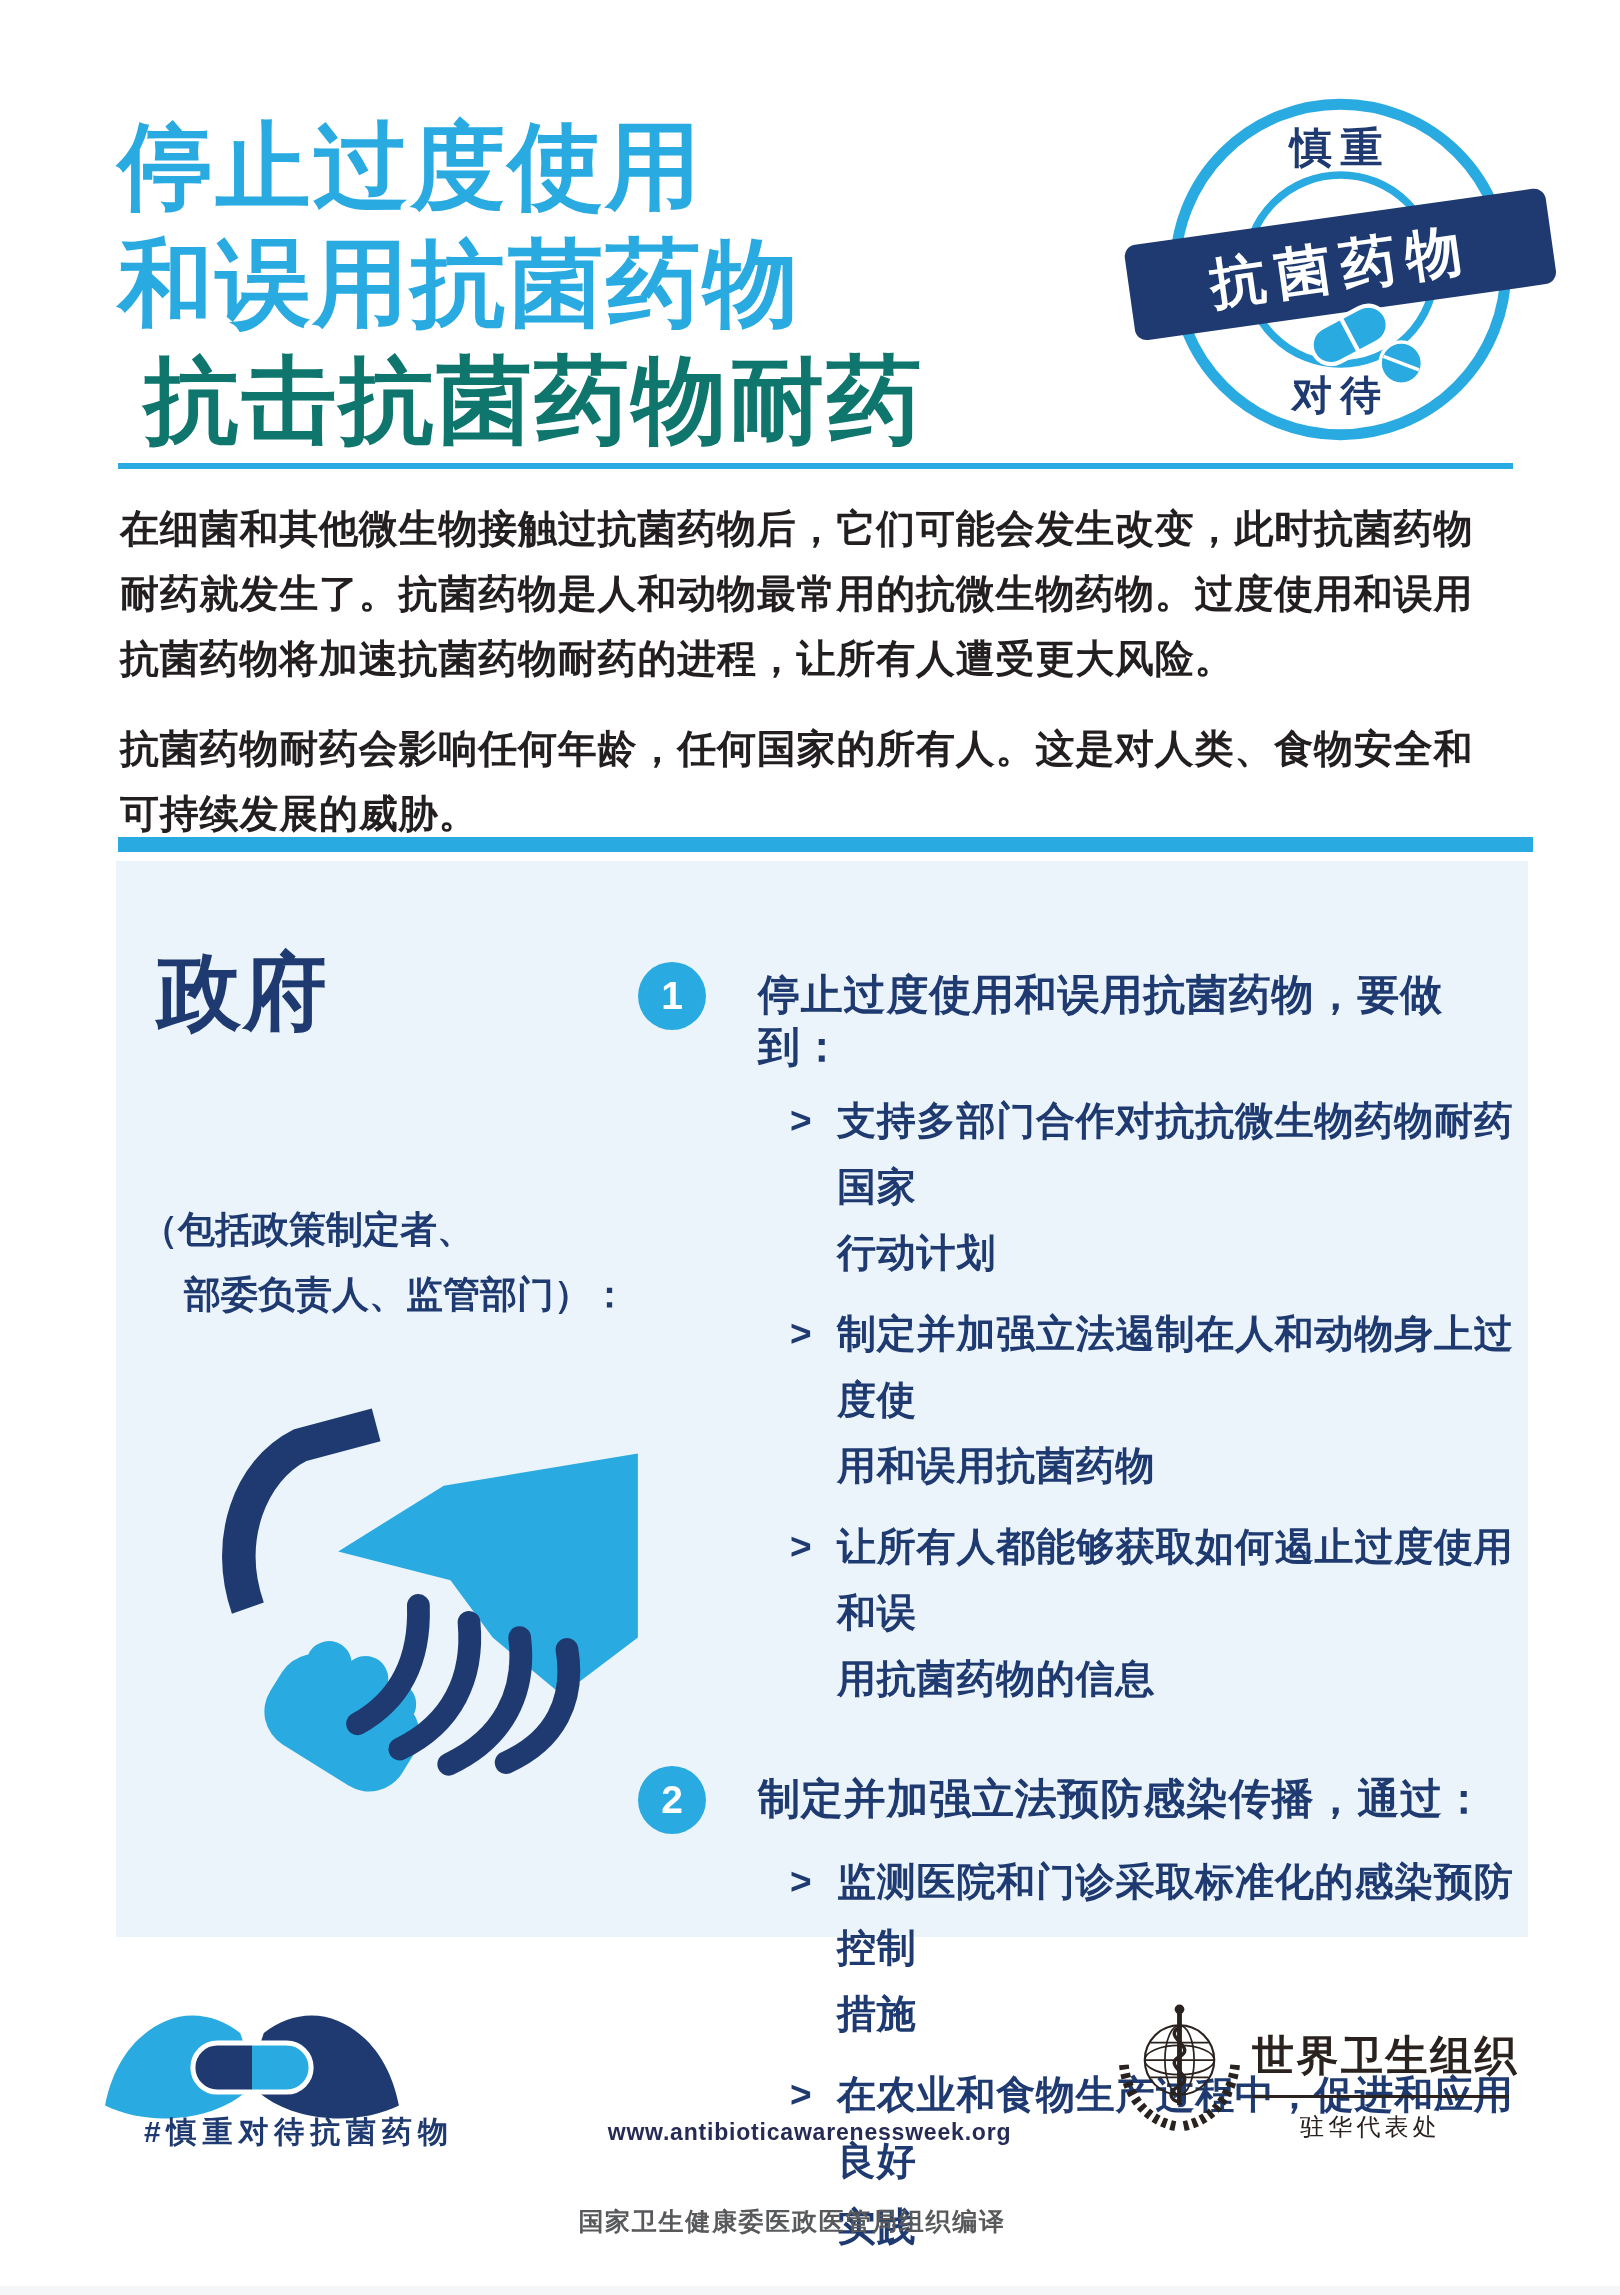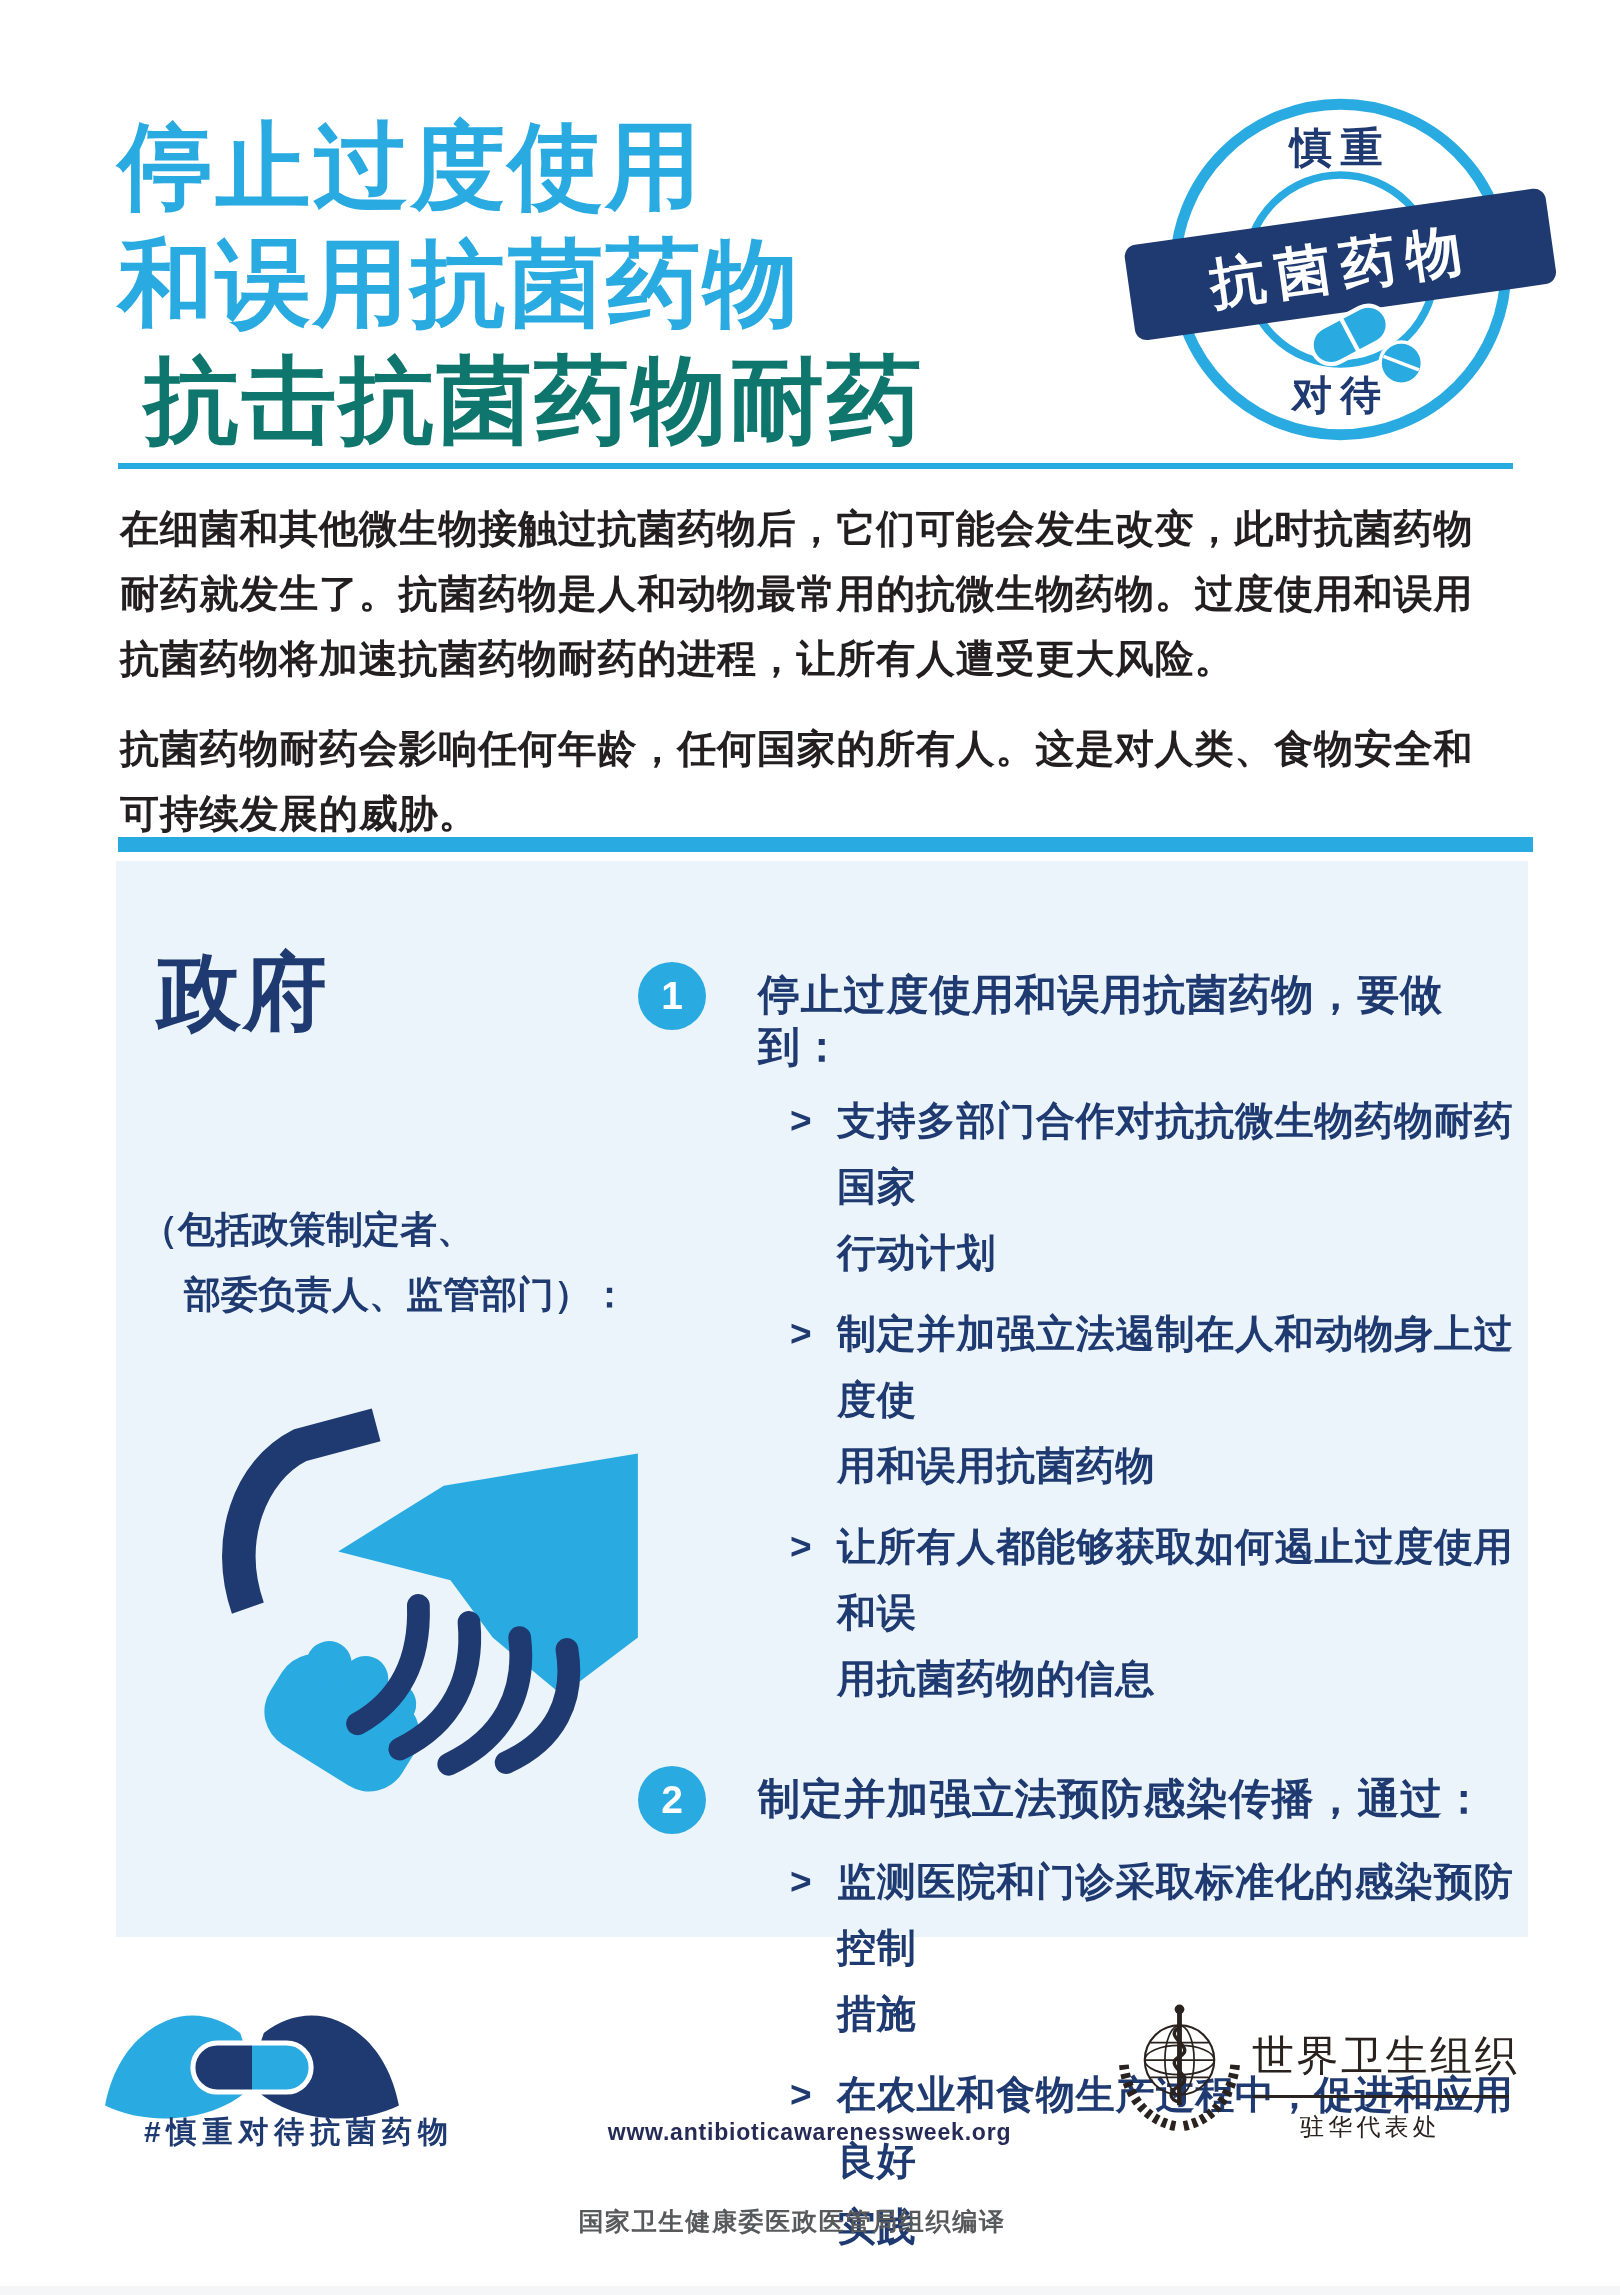--- a/index.html
+++ b/index.html
@@ -37,21 +37,21 @@
   .bullets{margin-left:152px;margin-top:15px;}
   .bullet{display:flex;margin-top:15px;}
   .chev{flex:0 0 47px;color:#1E3A70;font-weight:900;font-size:37px;line-height:66px;}
   .btext{width:777px;color:#1E3A70;font-weight:900;font-size:39px;line-height:66px;white-space:pre-line;letter-spacing:0.8px;}
   .item2{margin-top:54px;}
   
   .hands-logo{position:absolute;left:100px;top:1999px;width:304px;height:127px;}
   .hashtag{position:absolute;left:144px;top:2112px;color:#1E3A70;font-weight:900;font-size:30px;letter-spacing:5.9px;}
   .url{position:absolute;left:438px;top:2119px;width:743px;text-align:center;color:#262B56;font-weight:700;font-size:23px;letter-spacing:0.8px;}
   .who-emblem{position:absolute;left:1116px;top:2001px;width:127px;height:132px;}
-  .who-name{position:absolute;left:1252px;top:2028px;color:#2A221E;font-weight:400;font-size:42px;letter-spacing:2.5px;}
+  .who-name{position:absolute;left:1252px;top:2028px;color:#2A221E;font-weight:700;font-size:42px;letter-spacing:2.5px;}
   .who-line{position:absolute;left:1252px;top:2095px;width:257px;height:3.4px;background:#2A221E;}
   .who-office{position:absolute;left:1300px;top:2111px;color:#2A221E;font-weight:400;font-size:24px;letter-spacing:4.2px;}
   .credit{position:absolute;left:0;top:2205px;width:1584px;text-align:center;color:#58595B;font-weight:700;font-size:25px;letter-spacing:1.7px;}
   .bottom-strip{position:absolute;left:0;top:2286px;width:1621px;height:9.3px;background:#f4f6f8;}
 </style>
 </head>
 <body>
 
 <div class="poster">
 

